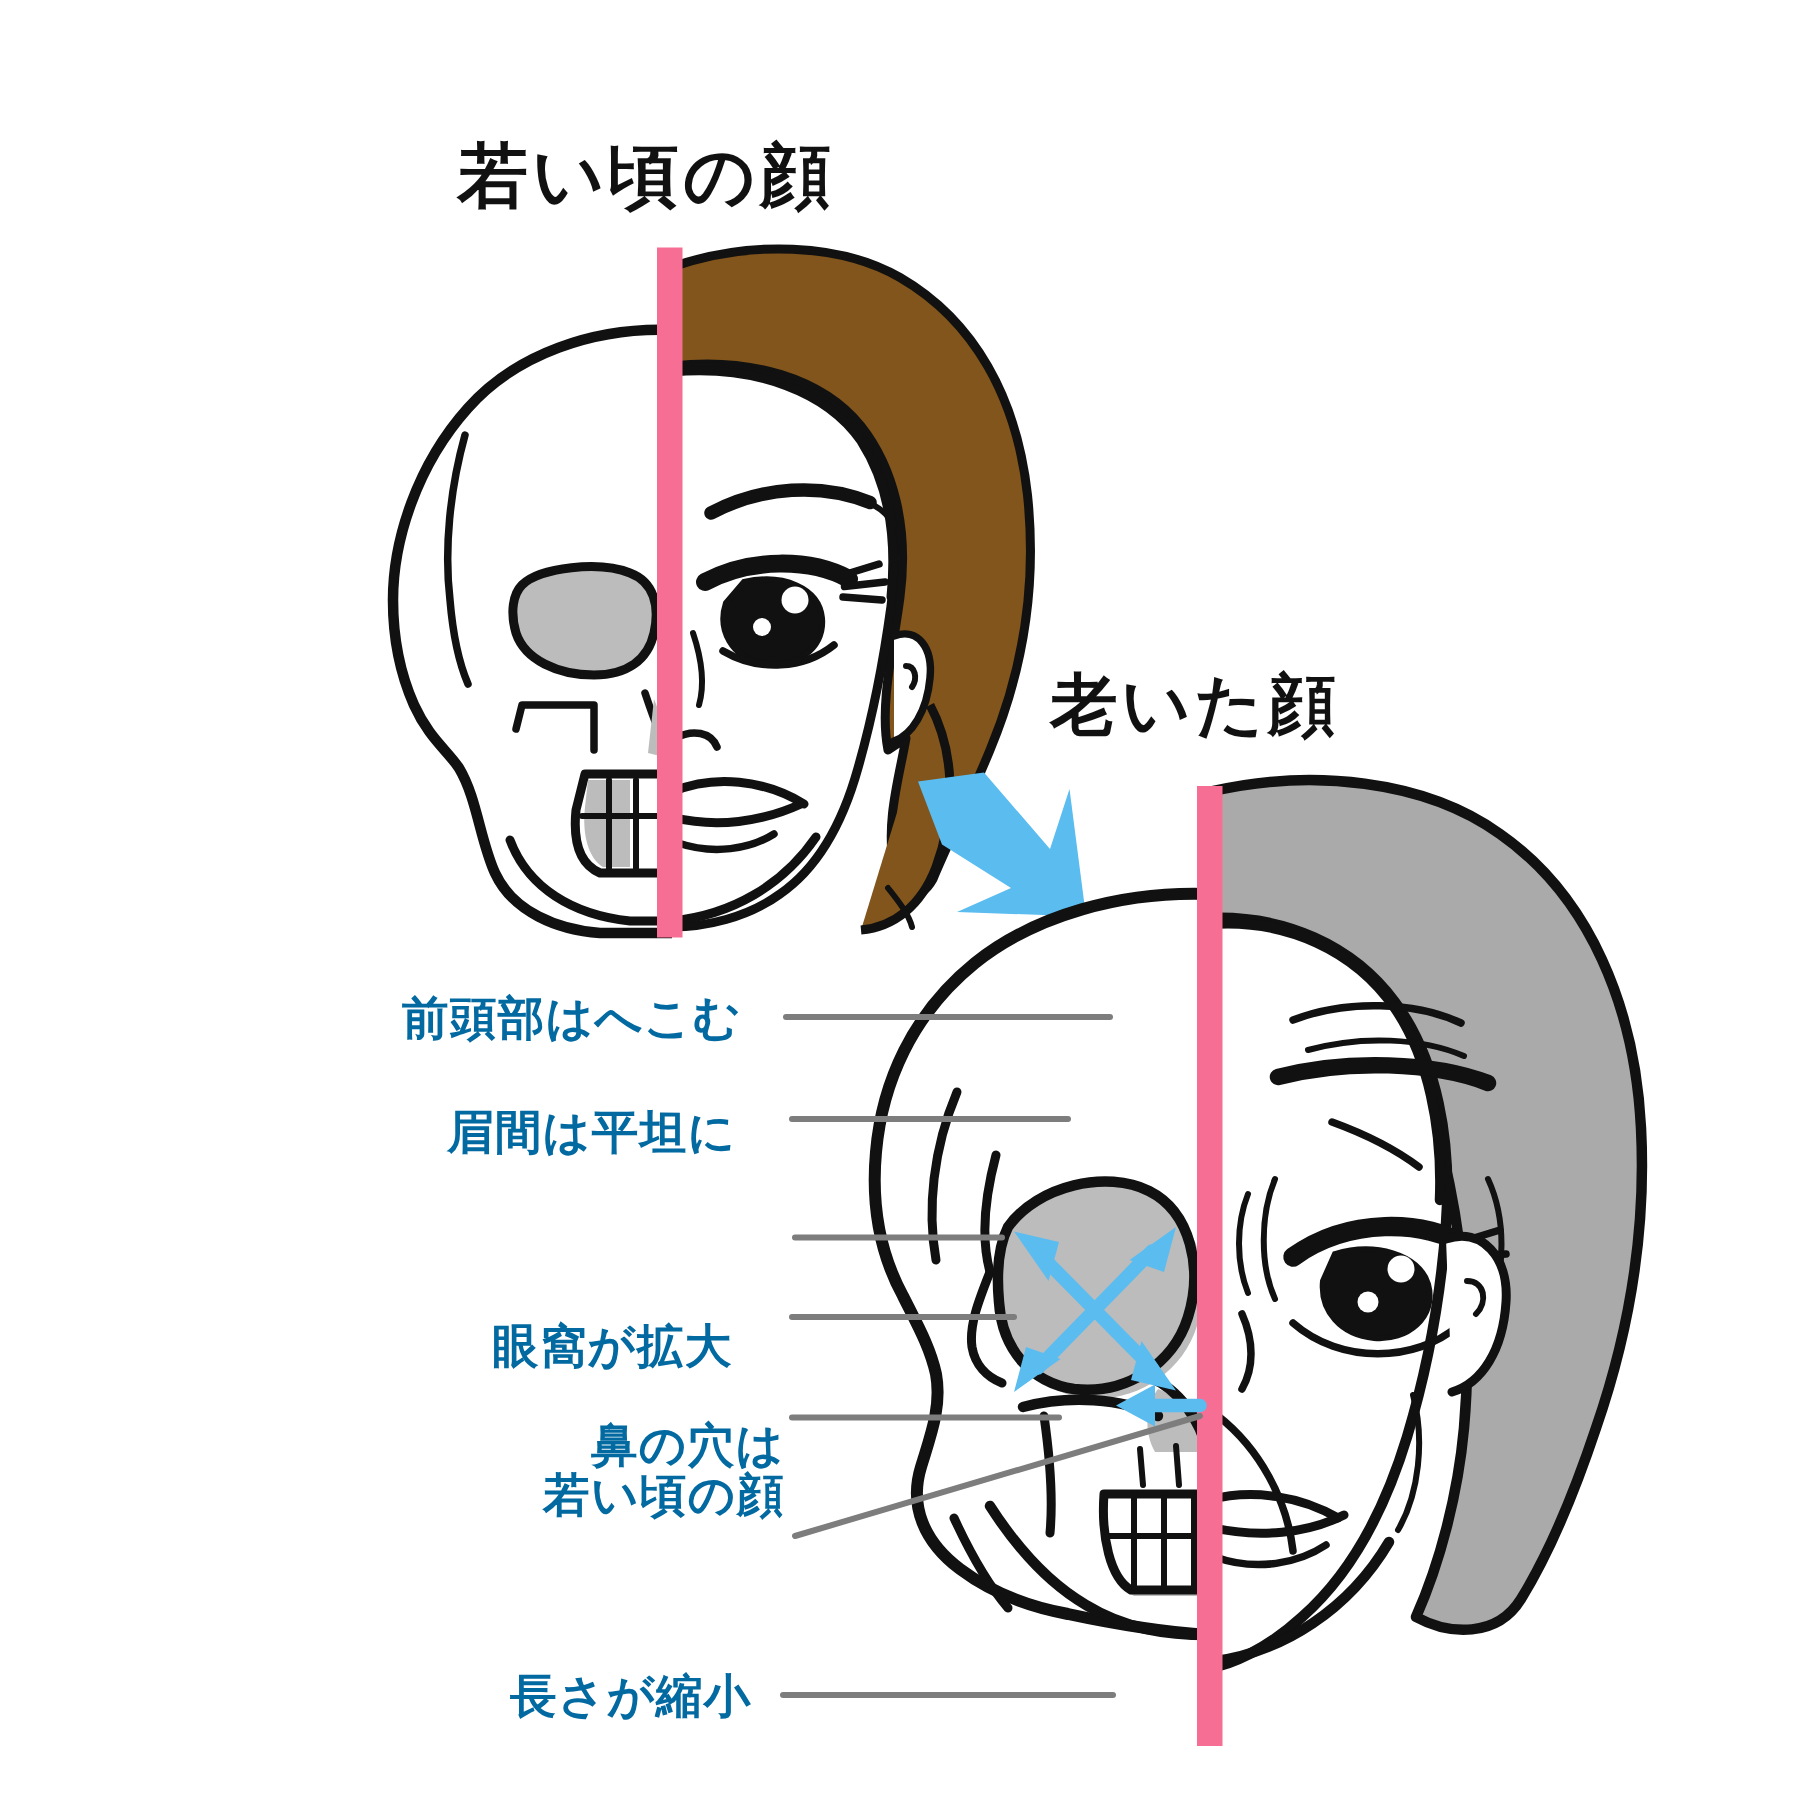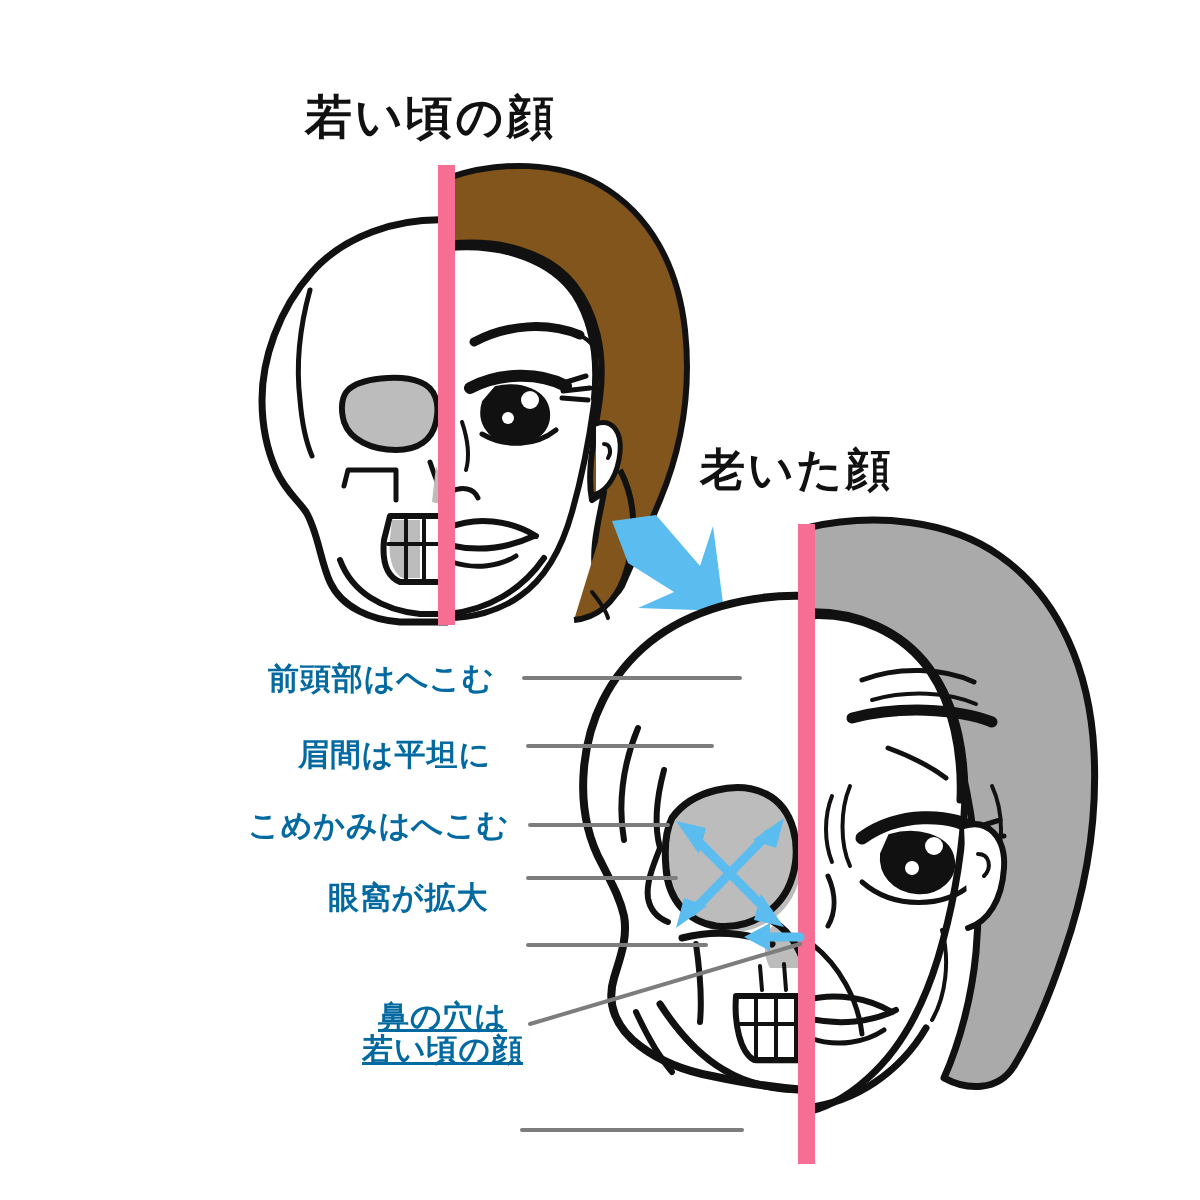--- a/index.html
+++ b/index.html
@@ -326,24 +326,24 @@
   </svg>
 
   <div class="hdr" id="title-young">若い頃の顔</div>
 
   <div class="hdr" id="title-old">老いた顔</div>
 
   <div class="anno" style="left:268px; top:658px;">前頭部はへこむ</div>
 
   <div class="anno" style="left:298px; top:694px;margin-top:40px;">眉間は平坦に</div>
 
-  <div class="anno" style="left:248px; top:805px;">こめかみはへこむ</div>
 
   <div class="anno" style="left:328px; top:858px;margin-top:19px;">眼窩が拡大</div>
 
 
-  <div class="anno two-line" style="left:362px; top:1000px; text-align:center;text-decoration:underline;">
+  <div class="anno two-line" style="left:362px; top:948px; ">
     <div>鼻の穴は</div>
     <div>若い頃の顔</div>
   </div>
 
+  <div class="anno" style="left:340px; top:1110px;">長さが縮小</div>
 
 </div>
 
 </body></html>

